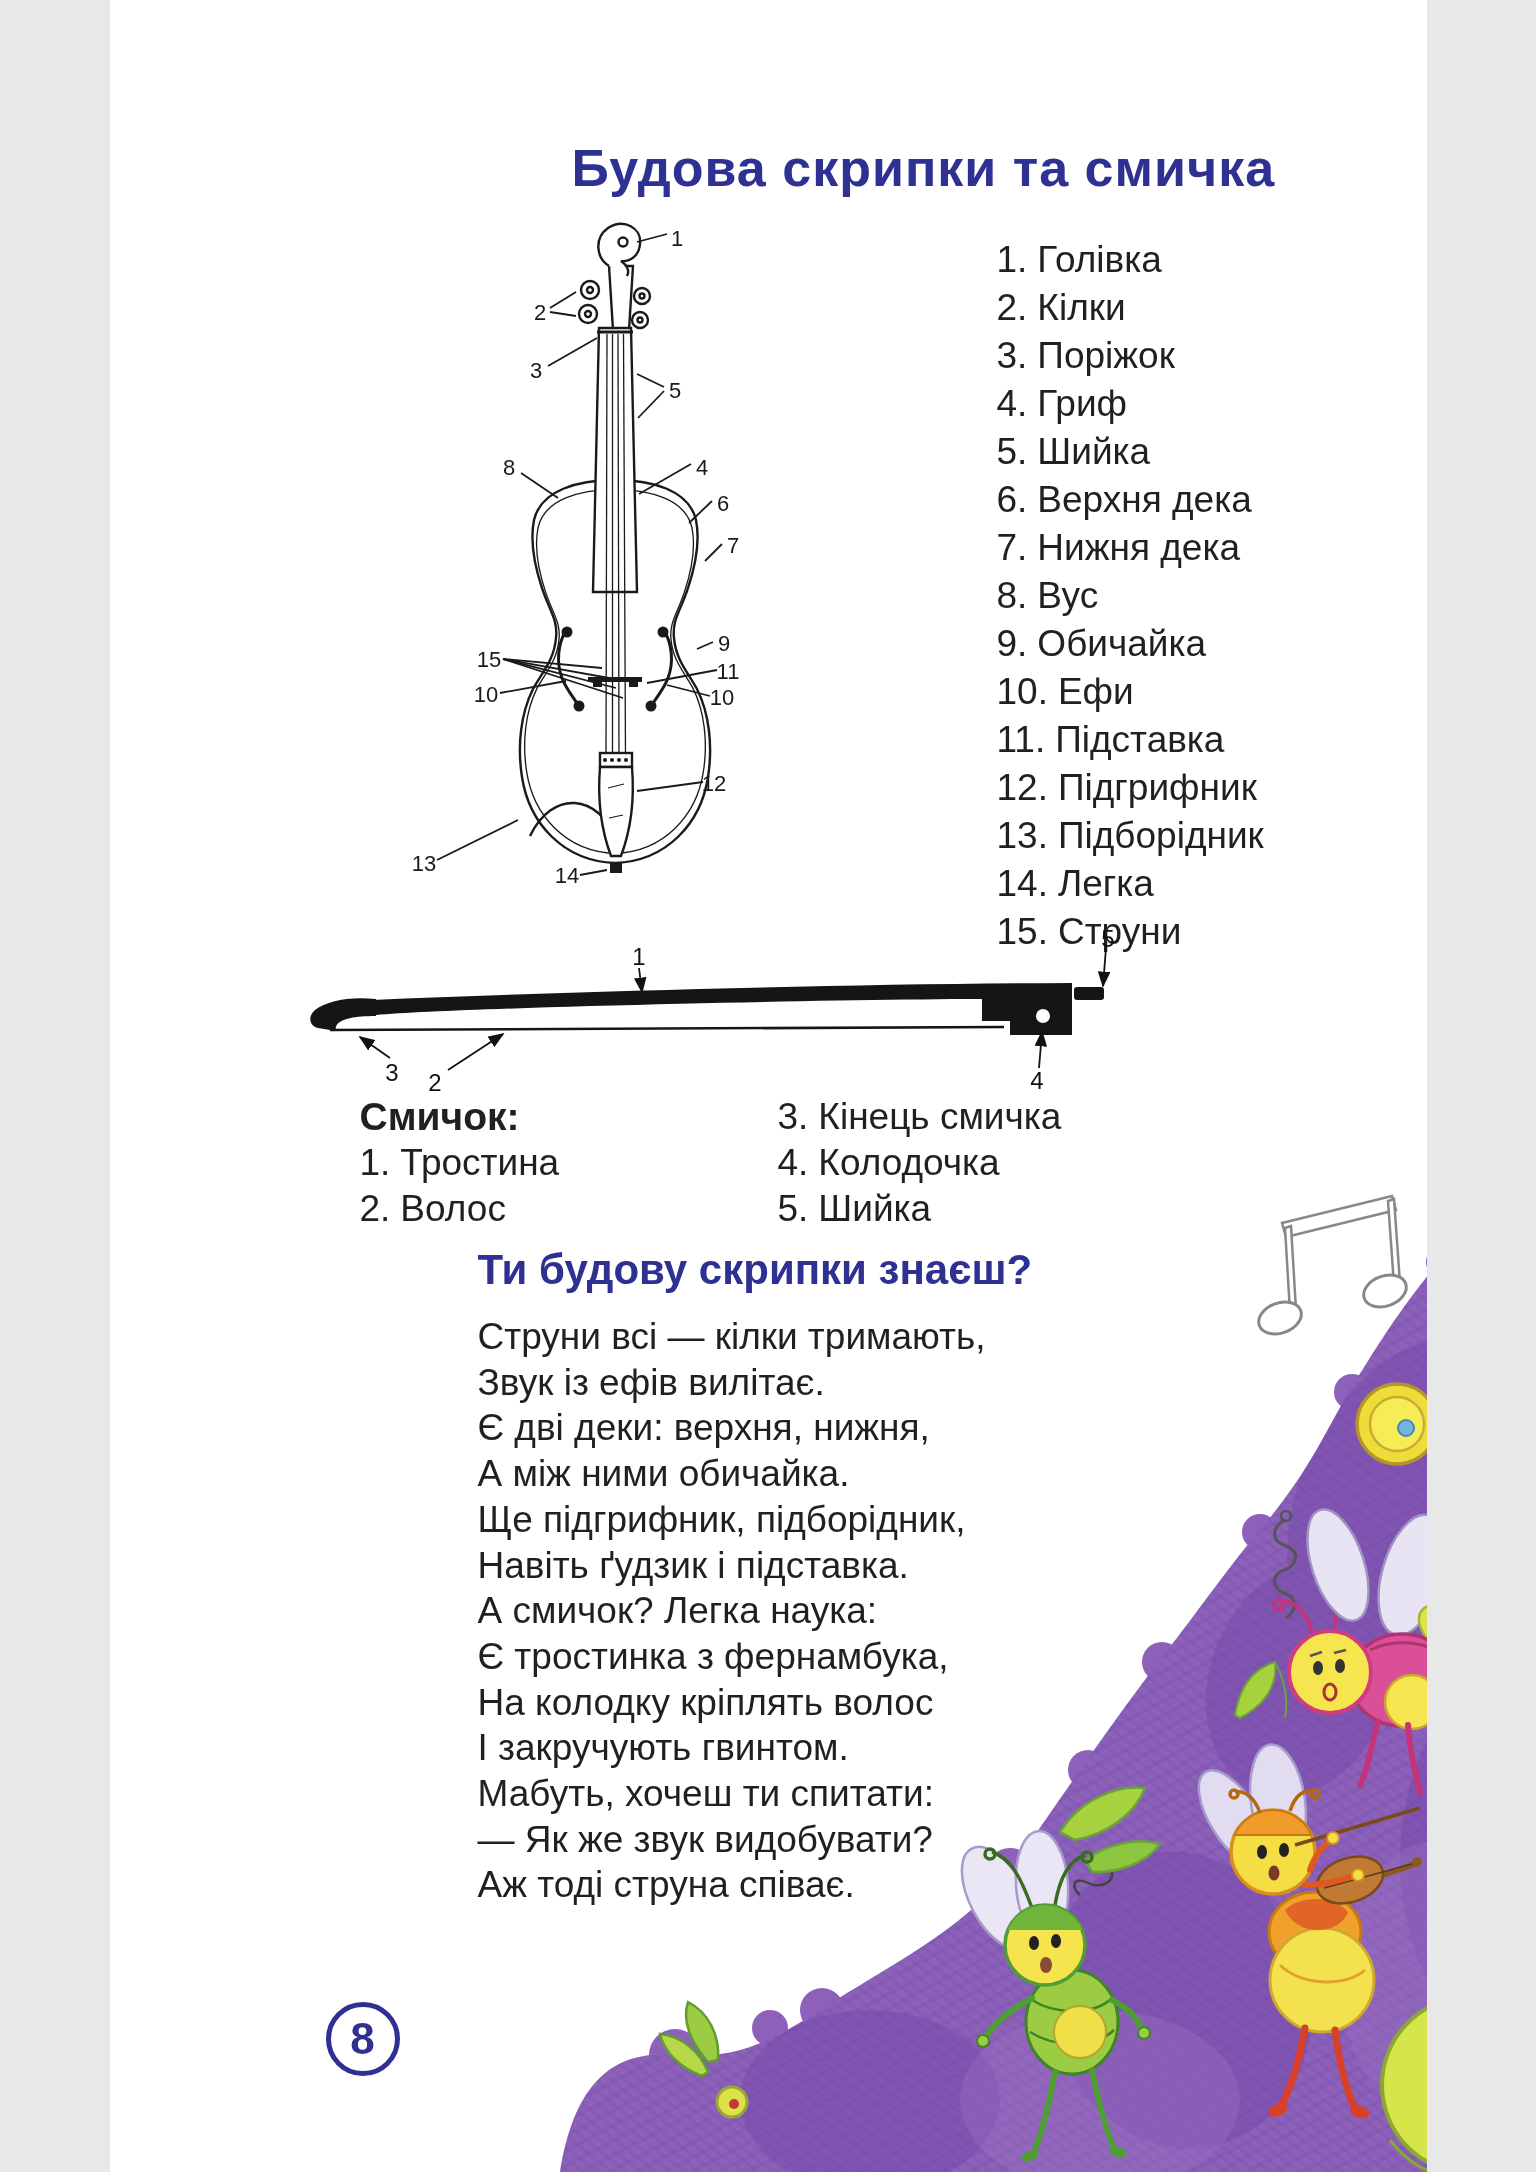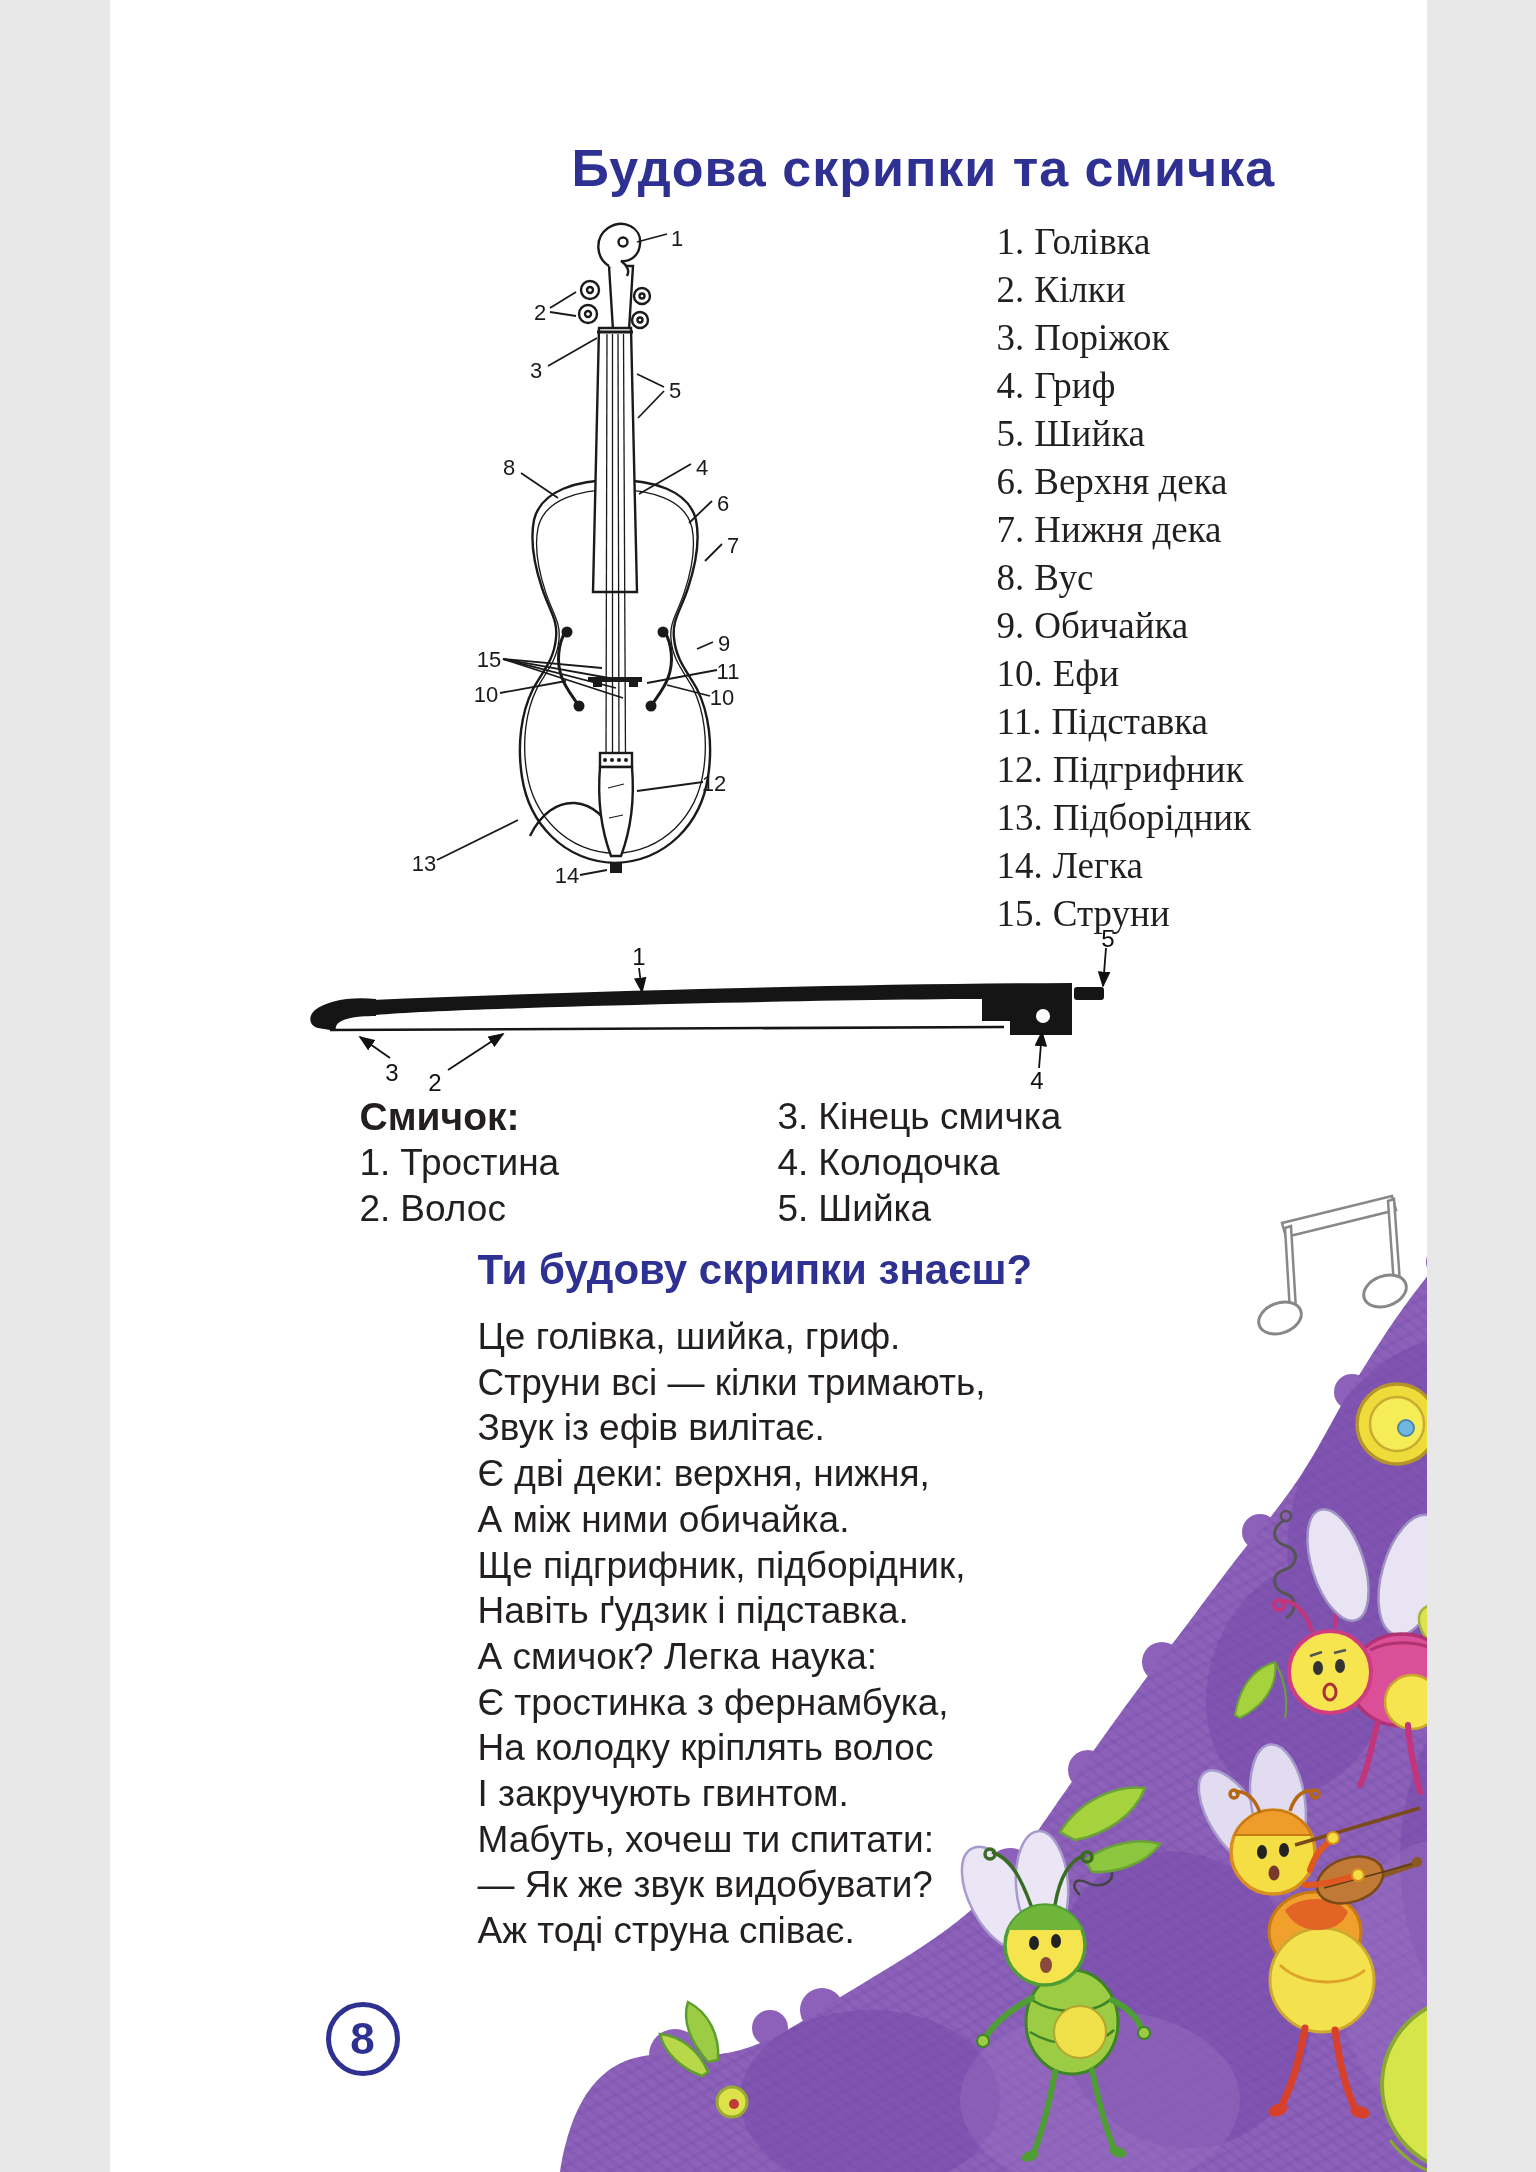--- a/index.html
+++ b/index.html
@@ -6,21 +6,21 @@
   .page{
     position:relative; width:1317px; height:2172px; background:#ffffff;
     font-family:"Liberation Sans","DejaVu Sans",sans-serif; color:#231f20;
     overflow:hidden; margin:0 auto;
   }
   .abs{position:absolute;}
   .title{
     left:462px; top:138px; font-size:52px; font-weight:bold; color:#2e3192;
     letter-spacing:1px; white-space:nowrap;
   }
-  .parts-list{left:887px; top:218px; font-size:37px; line-height:48px;font-family:Liberation Serif, serif;}
+  .parts-list{left:887px; top:236px; font-size:37px; line-height:48px;}
   .parts-list .row{white-space:nowrap;}
   .parts-list .num{display:inline-block; margin-right:10px;}
   .bow-head{left:250px; top:1094px; font-size:39px; font-weight:bold; line-height:46px;}
   .bow-col{font-size:37px; line-height:46px;}
   .bow-col .num{margin-right:10px;}
   .bow-left{left:250px; top:1140px;}
   .bow-right{left:668px; top:1094px;}
   .quiz-head{
     left:368px; top:1246px; font-size:42px; font-weight:bold; color:#2e3192; white-space:nowrap;
   }
@@ -226,21 +226,20 @@
       <div class="row"><span class="num">3.</span><span>Кінець смичка</span></div>
 
       <div class="row"><span class="num">4.</span><span>Колодочка</span></div>
 
       <div class="row"><span class="num">5.</span><span>Шийка</span></div>
     </div>
 
   <div class="abs quiz-head">Ти будову скрипки знаєш?</div>
   <div class="abs poem">
 
-      <div class="line">Це голівка, шийка, гриф.</div>
 
       <div class="line">Струни всі — кілки тримають,</div>
 
       <div class="line">Звук із ефів вилітає.</div>
 
       <div class="line">Є дві деки: верхня, нижня,</div>
 
       <div class="line">А між ними обичайка.</div>
 
       <div class="line">Ще підгрифник, підборідник,</div>

